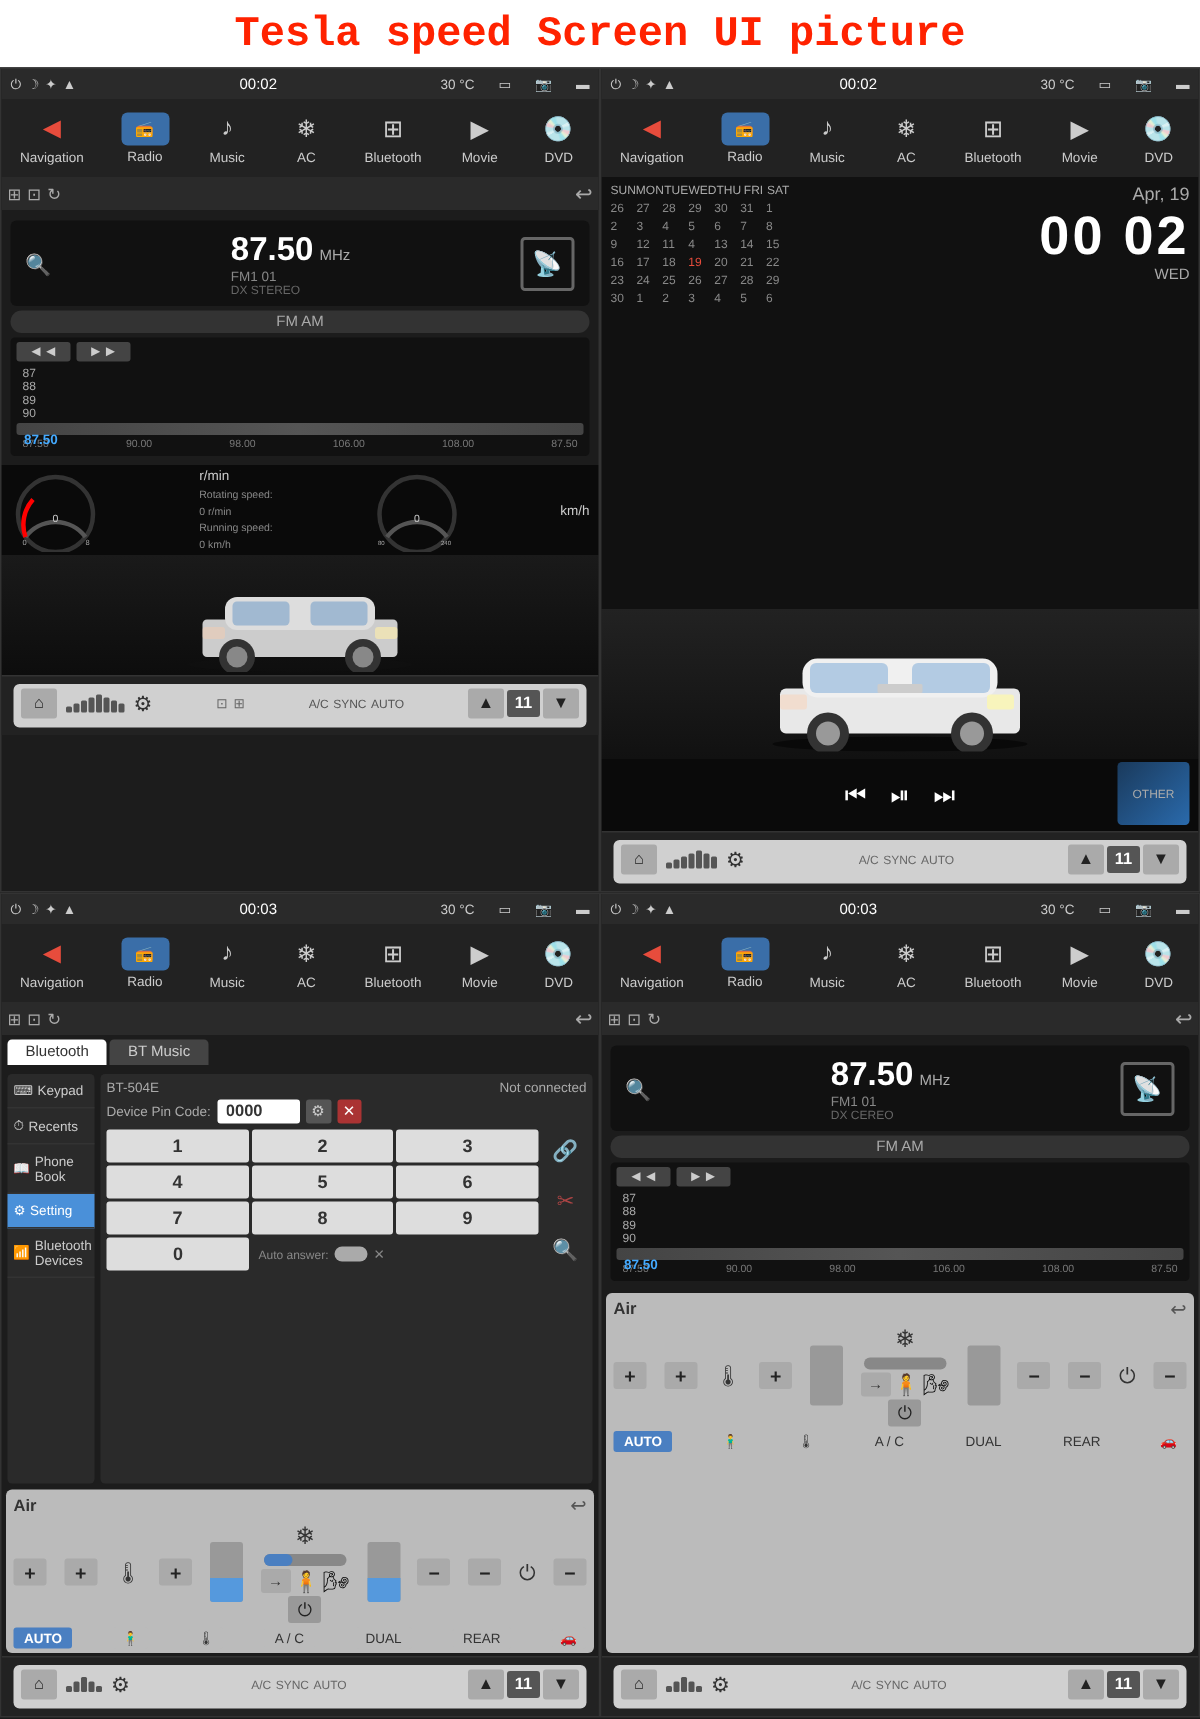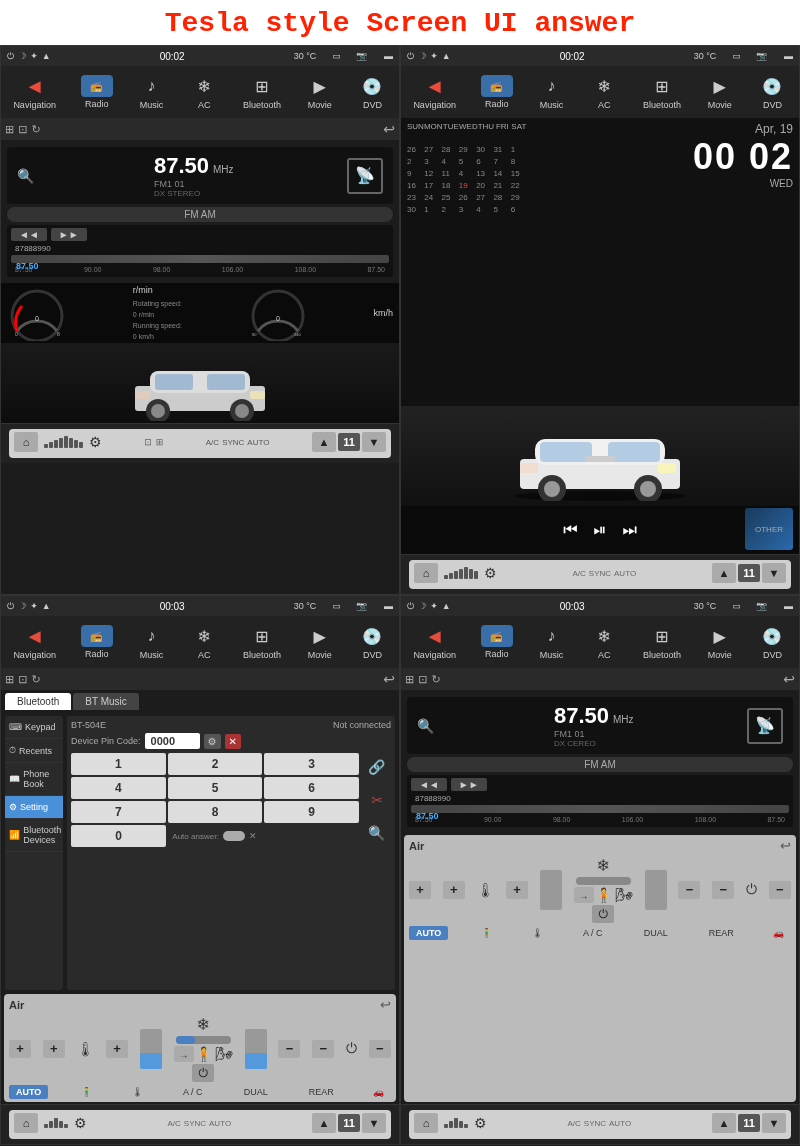--- a/index.html
+++ b/index.html
@@ -124,24 +124,25 @@
     }
     .freq-slider-area {
       background: #111;
       border-radius: 3px;
       padding: 3px 4px;
       margin: 2px 0;
       position: relative;
     }
     .freq-scale {
       display: flex;
-      justify-content: flex-start;
+      justify-content: flex-end;
       font-size: 8px;
       color: #aaa;
       padding: 0 4px;
+      flex-direction: column;
     }
     .freq-bar {
       height: 8px;
       background: linear-gradient(to right, #444 0%, #555 50%, #444 100%);
       border-radius: 2px;
       margin: 2px 0;
       position: relative;
     }
     .freq-indicator {
       position: absolute;
@@ -205,21 +206,21 @@
     }
     .cal-grid {
       font-size: 8px;
       color: #888;
       width: 120px;
     }
     .cal-grid-header {
       display: grid;
       grid-template-columns: repeat(7, 1fr);
       text-align: center;
-      margin-bottom: 13px;
+      margin-bottom: 2px;
       color: #aaa;
     }
     .cal-grid-rows {
       display: grid;
       grid-template-columns: repeat(7, 1fr);
       text-align: left;
       gap: 1px;
     }
     .cal-cell { padding: 1px 0; }
     .cal-cell.highlight { color: #e74c3c; }
@@ -435,21 +436,21 @@
       cursor: pointer;
       color: #222;
       display: flex;
       align-items: center;
       justify-content: center;
     }
   </style>
 </head>
 <body>
 
-<div class="main-title">Tesla style Screen UI answer</div>
+<div class="main-title">Tesla speed Screen UI picture</div>
 
 <div class="screens-grid">
 
   <div class="screen">
 
     <div class="status-bar">
       <div class="status-bar-left">
         <span>⏻</span>
         <span>☽</span>
         <span>✦</span>

